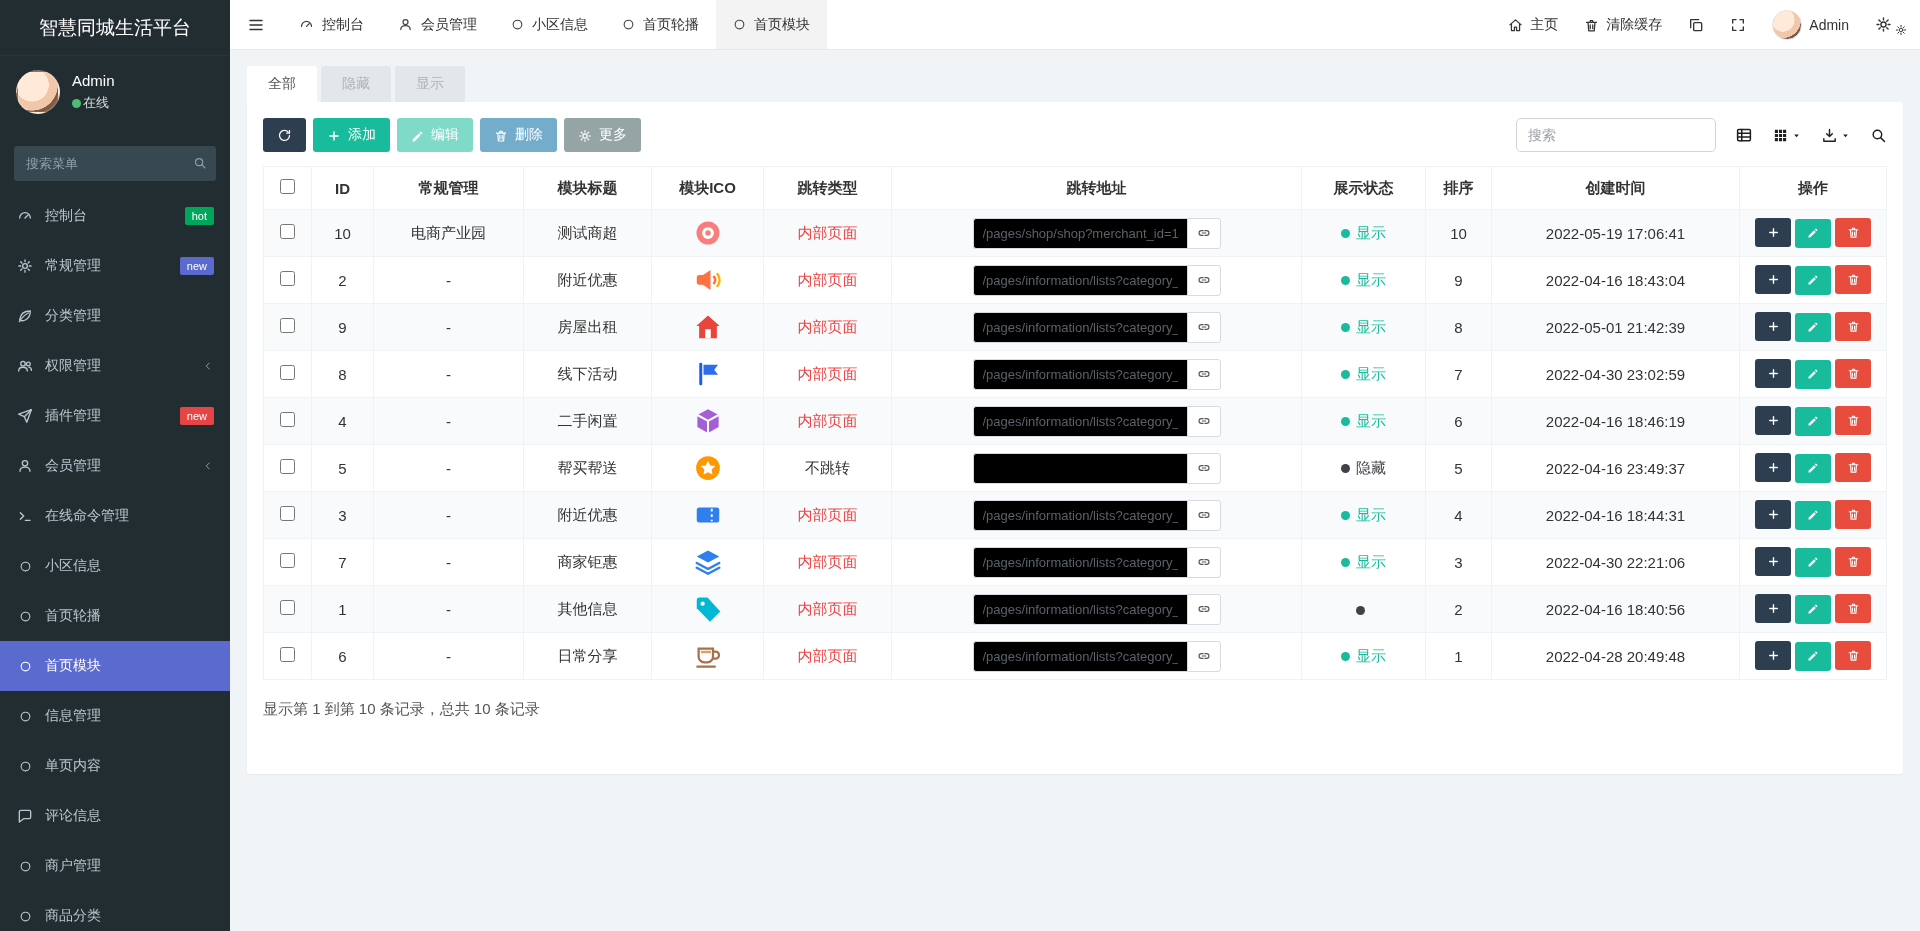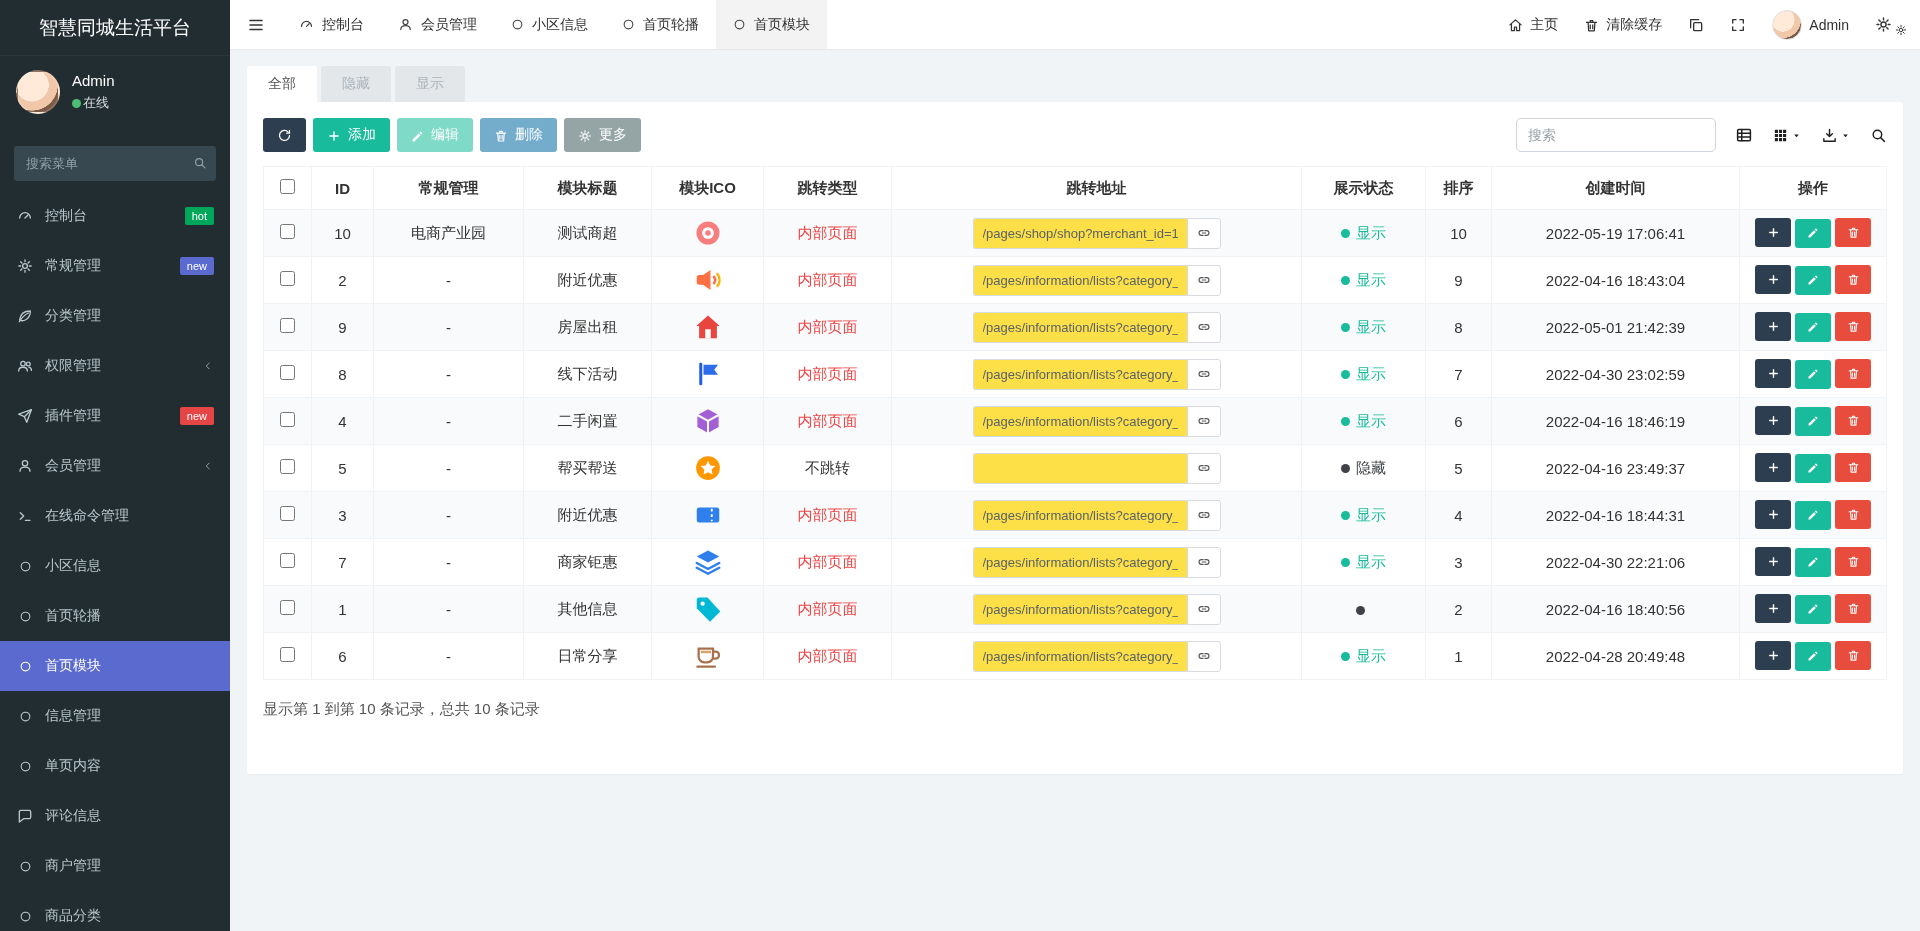--- a/index.html
+++ b/index.html
@@ -61,21 +61,21 @@
   .tb-search::placeholder { color:#9aa1a8; }
   .icon-btn { background:none; border:none; color:#1f1f1f; cursor:pointer; display:inline-flex; align-items:center; gap:2px; padding:0; }
 
   table { width:100%; border-collapse:collapse; table-layout:fixed; }
   th, td { border:1px solid #f0f3f5; text-align:center; vertical-align:middle; overflow:hidden; white-space:nowrap; }
   thead th { height:43px; font-size:15px; font-weight:bold; color:#333; background:#fff; }
   tbody td { height:47px; font-size:15px; color:#333; }
   tbody tr:nth-child(odd) { background:#f9fafb; }
   .txt-success { color:#ef4444; }
   .url-group { display:inline-flex; align-items:center; }
-  .url-input { width:214px; height:31px; border:1px solid #d7dbe0; border-right:none; border-radius:3px 0 0 3px; padding:0 9px; font-size:13px; color:#5a6268; outline:none; font-family:inherit; background:#fde047; }
+  .url-input { width:214px; height:31px; border:1px solid #d7dbe0; border-right:none; border-radius:3px 0 0 3px; padding:0 9px; font-size:13px; color:#5a6268; outline:none; font-family:inherit; background:#000000; }
   .url-btn { width:34px; height:31px; border:1px solid #d7dbe0; border-radius:0 3px 3px 0; background:#fff; color:#555; cursor:pointer; display:inline-flex; align-items:center; justify-content:center; }
   .status-wrap { display:inline-flex; align-items:center; gap:6px; font-size:15px; }
   .status-dot { width:9px; height:9px; border-radius:50%; display:inline-block; }
   .st-show { color:#18bc9c; } .st-show .status-dot { background:#18bc9c; }
   .st-hide { color:#3f4246; } .st-hide .status-dot { background:#3f4246; }
   .act-btn { width:36px; height:29px; border:none; border-radius:3px; color:#fff; cursor:pointer; display:inline-flex; align-items:center; justify-content:center; margin:0 2px; }
   .act-add { background:#2c3e50; } .act-edit { background:#18bc9c; } .act-del { background:#e74c3c; }
   .tbl-summary { margin-top:20px; font-size:15px; color:#555; }
   .row-check { width:15px; height:15px; cursor:pointer; }
 </style>

